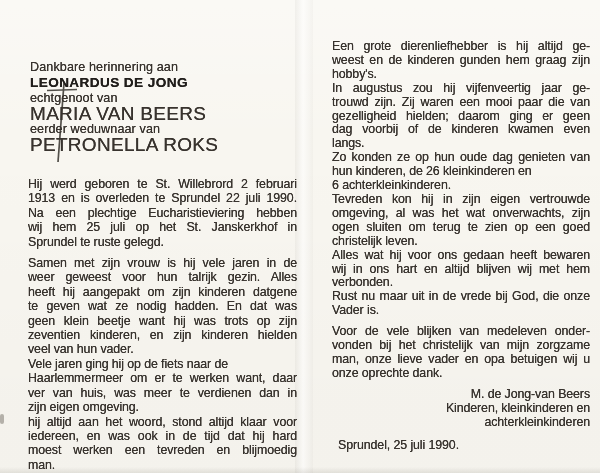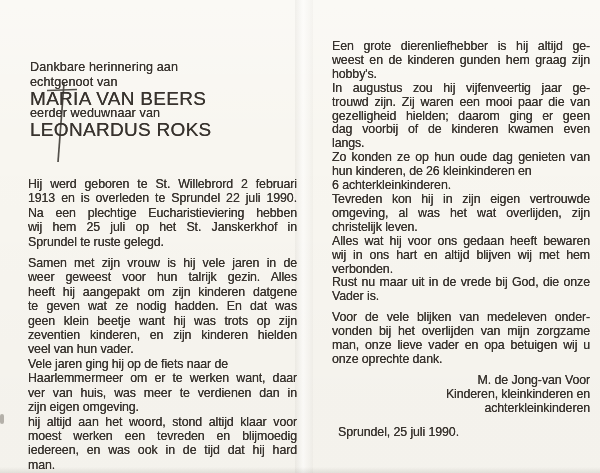--- a/index.html
+++ b/index.html
@@ -72,24 +72,25 @@
 
   <div class="cross">
     <svg width="36" height="86" viewBox="0 0 36 86">
       <line x1="20" y1="4" x2="14" y2="83" stroke="#53504a" stroke-width="1.7"></line>
       <line x1="3" y1="11.5" x2="33" y2="10.5" stroke="#53504a" stroke-width="1.7"></line>
     </svg>
   </div>
 
   <div class="header">
     <div>Dankbare herinnering aan</div>
+    <div class="name">LEONARDUS DE JONG</div>
     <div>echtgenoot van</div>
     <div class="caps">MARIA VAN BEERS</div>
     <div>eerder weduwnaar van</div>
-    <div class="caps">LEONARDUS ROKS</div>
+    <div class="caps">PETRONELLA ROKS</div>
   </div>
 
   <div class="col col-left">
       <div class="para">
         <div class="line stretch">Hij werd geboren te St. Willebrord 2 februari</div>
         <div class="line stretch">1913 en is overleden te Sprundel 22 juli 1990.</div>
         <div class="line stretch">Na een plechtige Eucharistieviering hebben</div>
         <div class="line stretch">wij hem 25 juli op het St. Janskerkhof in</div>
         <div class="line">Sprundel te ruste gelegd.</div>
       </div>
@@ -105,22 +106,22 @@
       <div class="para">
         <div class="line">Vele jaren ging hij op de fiets naar de</div>
       </div>
       <div class="para">
         <div class="line stretch">Haarlemmermeer om er te werken want, daar</div>
         <div class="line stretch">ver van huis, was meer te verdienen dan in</div>
         <div class="line">zijn eigen omgeving.</div>
       </div>
       <div class="para">
         <div class="line stretch">hij altijd aan het woord, stond altijd klaar voor</div>
+        <div class="line stretch">iedereen, en was ook in de tijd dat hij hard</div>
         <div class="line stretch">moest werken een tevreden en blijmoedig</div>
-        <div class="line stretch">iedereen, en was ook in de tijd dat hij hard</div>
         <div class="line">man.</div>
       </div>
     </div>
   <div class="col col-right">
       <div class="para">
         <div class="line stretch">Een grote dierenliefhebber is hij altijd ge-</div>
         <div class="line stretch">weest en de kinderen gunden hem graag zijn</div>
         <div class="line">hobby's.</div>
       </div>
       <div class="para">
@@ -132,40 +133,41 @@
       </div>
       <div class="para">
         <div class="line stretch">Zo konden ze op hun oude dag genieten van</div>
         <div class="line">hun kinderen, de 26 kleinkinderen en</div>
       </div>
       <div class="para">
         <div class="line">6 achterkleinkinderen.</div>
       </div>
       <div class="para">
         <div class="line stretch">Tevreden kon hij in zijn eigen vertrouwde</div>
-        <div class="line stretch">omgeving, al was het wat overlijden, zijn</div>
+        <div class="line stretch">omgeving, al was het wat onverwachts, zijn</div>
+        <div class="line stretch">ogen sluiten om terug te zien op een goed</div>
         <div class="line">christelijk leven.</div>
       </div>
       <div class="para">
         <div class="line stretch">Alles wat hij voor ons gedaan heeft bewaren</div>
         <div class="line stretch">wij in ons hart en altijd blijven wij met hem</div>
         <div class="line">verbonden.</div>
       </div>
       <div class="para">
         <div class="line stretch">Rust nu maar uit in de vrede bij God, die onze</div>
         <div class="line">Vader is.</div>
       </div>
       <div class="para gap">
         <div class="line stretch">Voor de vele blijken van medeleven onder-</div>
-        <div class="line stretch">vonden bij het overlijden van mijn zorgzame</div>
+        <div class="line stretch">vonden bij het christelijk van mijn zorgzame</div>
         <div class="line stretch">man, onze lieve vader en opa betuigen wij u</div>
         <div class="line">onze oprechte dank.</div>
       </div>
       <div class="para gap">
-        <div class="line right">M. de Jong-van Voor</div>
+        <div class="line right">M. de Jong-van Beers</div>
         <div class="line right">Kinderen, kleinkinderen en</div>
         <div class="line right">achterkleinkinderen</div>
       </div>
       <div class="para gap-lg">
         <div class="line indent">Sprundel, 25 juli 1990.</div>
       </div>
     </div>
 
 </div>
 

